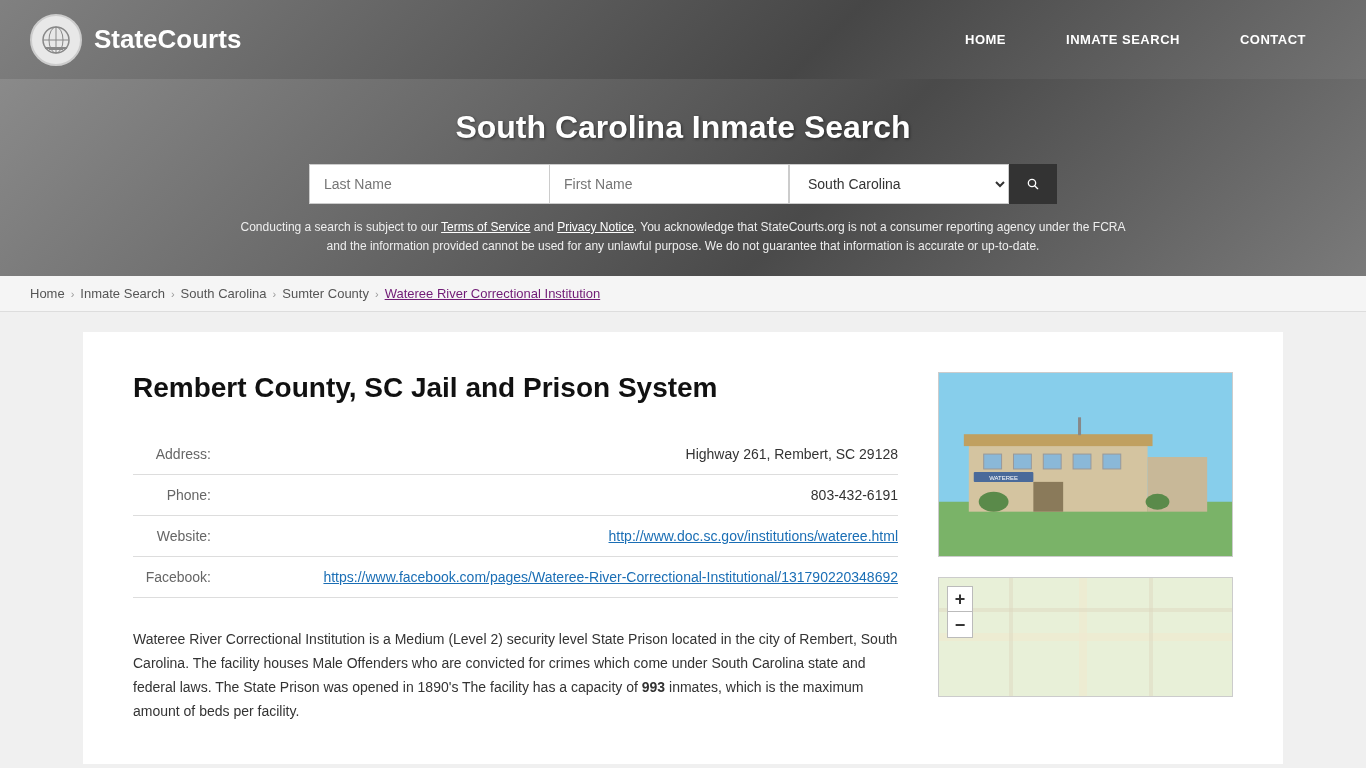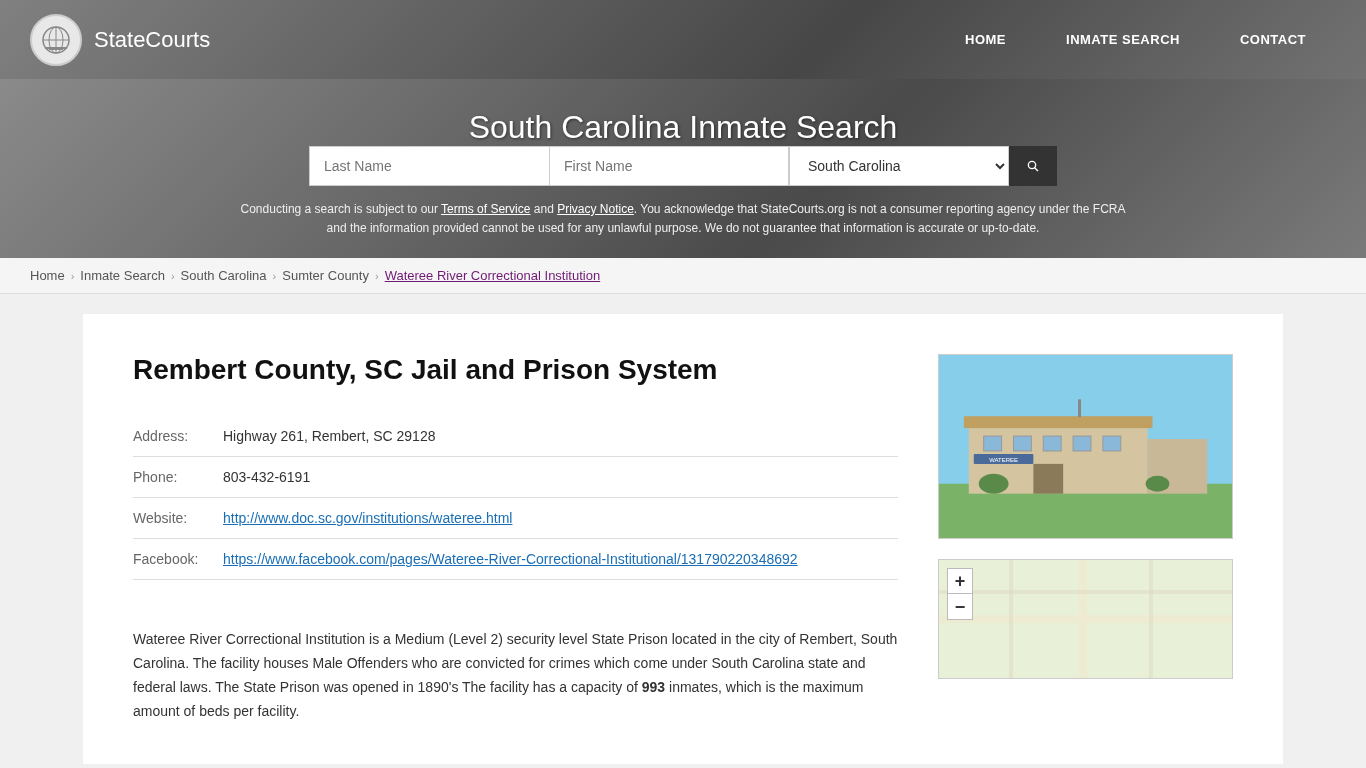--- a/index.html
+++ b/index.html
@@ -35,22 +35,22 @@
       height: 52px;
       border: 2px solid #ccc;
       border-radius: 50%;
       background: #e8e8e8;
       display: flex;
       align-items: center;
       justify-content: center;
       font-size: 22px;
     }
     .logo-text {
-      font-size: 22px;
-      font-weight: normal;
+      font-size: 26px;
+      font-weight: bold;
       color: #fff;
     }
     .header-nav {
       position: relative;
       z-index: 1;
       display: flex;
       gap: 0;
     }
     .nav-item {
       color: #fff;
@@ -65,22 +65,23 @@
 
     
     .hero {
       background: linear-gradient(135deg, #8a8a8a 0%, #6b6b6b 30%, #4a4a4a 60%, #7a7a7a 100%);
       padding: 30px 20px 20px;
       text-align: center;
       position: relative;
     }
     .hero-title {
       font-size: 32px;
-      font-weight: normal;
+      font-weight: bold;
       color: #fff;
+      margin-bottom: 18px;
       text-shadow: 1px 1px 3px rgba(0,0,0,0.5);
     }
     .search-bar {
       display: flex;
       justify-content: center;
       gap: 0;
       margin-bottom: 14px;
     }
     .search-input {
       padding: 10px 14px;
@@ -155,21 +156,21 @@
     .content-left { flex: 1; }
     .content-right { width: 295px; flex-shrink: 0; }
 
     .facility-title {
       font-size: 28px;
       font-weight: bold;
       color: #111;
       margin-bottom: 30px;
     }
 
-    .info-table { width: 100%; border-collapse: collapse; margin-bottom: 48px; }
+    .info-table { width: 100%; border-collapse: collapse; margin-bottom: 30px; text-align: right; }
     .info-row { border-bottom: 1px solid #ddd; }
     .info-label {
       padding: 12px 12px 12px 0;
       color: #666;
       font-size: 14px;
       vertical-align: top;
       width: 90px;
     }
     .info-value {
       padding: 12px 0;

